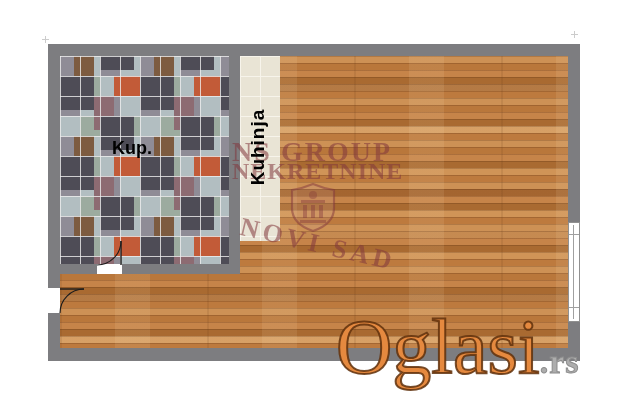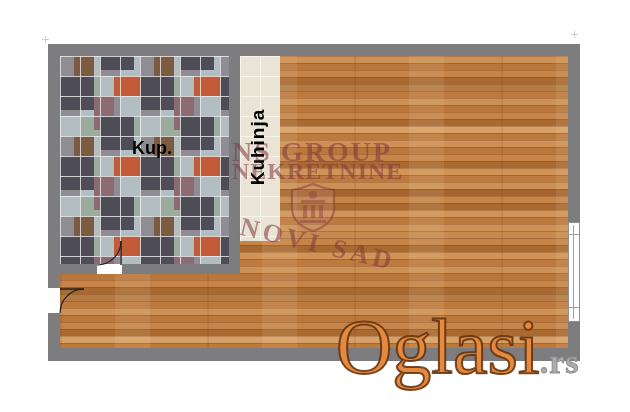--- a/index.html
+++ b/index.html
@@ -49,21 +49,21 @@
   .door-bath{left:96px;top:238px;}
   .door-entry{left:58px;top:287px;}
   .window{left:568px;top:222px;width:12px;height:100px;background:#fff;
           border:1px solid #909090;box-sizing:border-box;z-index:6;}
   .window .vline{position:absolute;left:4px;top:2px;bottom:2px;width:1px;background:#a0a0a0;}
   .window .hline-top{position:absolute;left:0;right:0;top:11px;height:1px;background:#a0a0a0;}
   .window .hline-bot{position:absolute;left:0;right:0;bottom:13px;height:1px;background:#a0a0a0;}
 
   
   .room-label{color:#000;font-weight:bold;z-index:8;white-space:nowrap;}
-  .label-kup{left:112px;top:138px;width:60px;text-align:right;font-size:18px;}
+  .label-kup{left:112px;top:138px;width:60px;text-align:left;font-size:18px;}
   .label-kuhinja{left:208px;top:136px;width:100px;height:22px;text-align:center;font-size:19px;
                  letter-spacing:1px;transform:rotate(-90deg);}
   .label-ulaz{left:5px;top:295px;width:46px;font-size:20px;}
 
   
   .wm{z-index:7;font-family:"Liberation Serif",serif;font-weight:bold;
       color:rgba(130,55,60,.55);white-space:nowrap;pointer-events:none;}
   .wm-line1{left:232px;top:136px;width:160px;text-align:right;font-size:28px;letter-spacing:2px;}
   .wm-line2{left:232px;top:158px;width:160px;text-align:center;font-size:24px;letter-spacing:1px;}
   .wm-shield{left:288px;top:182px;z-index:7;opacity:.9;pointer-events:none;}

